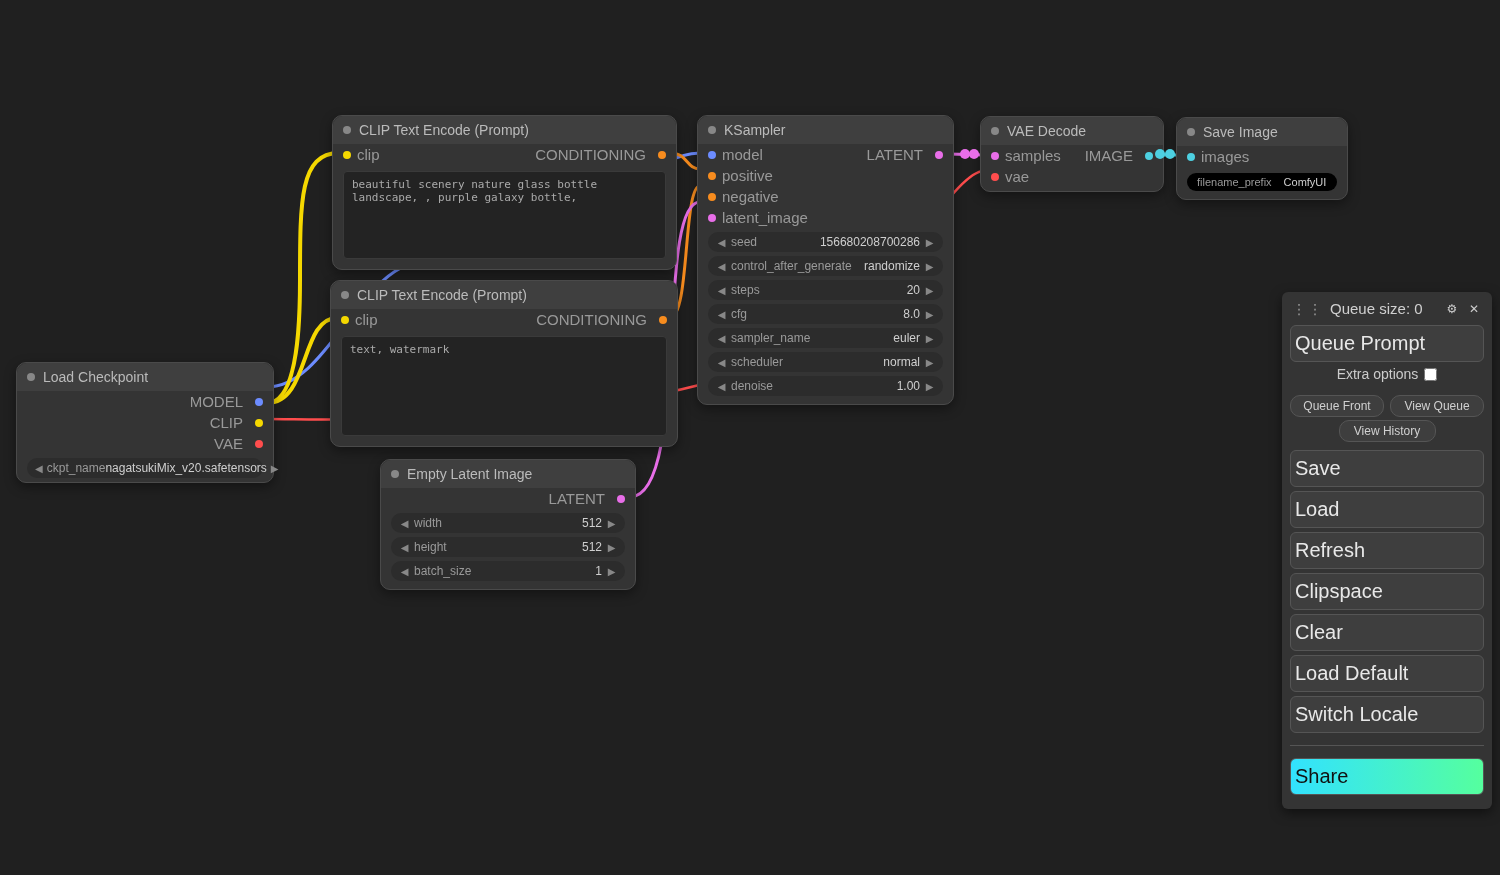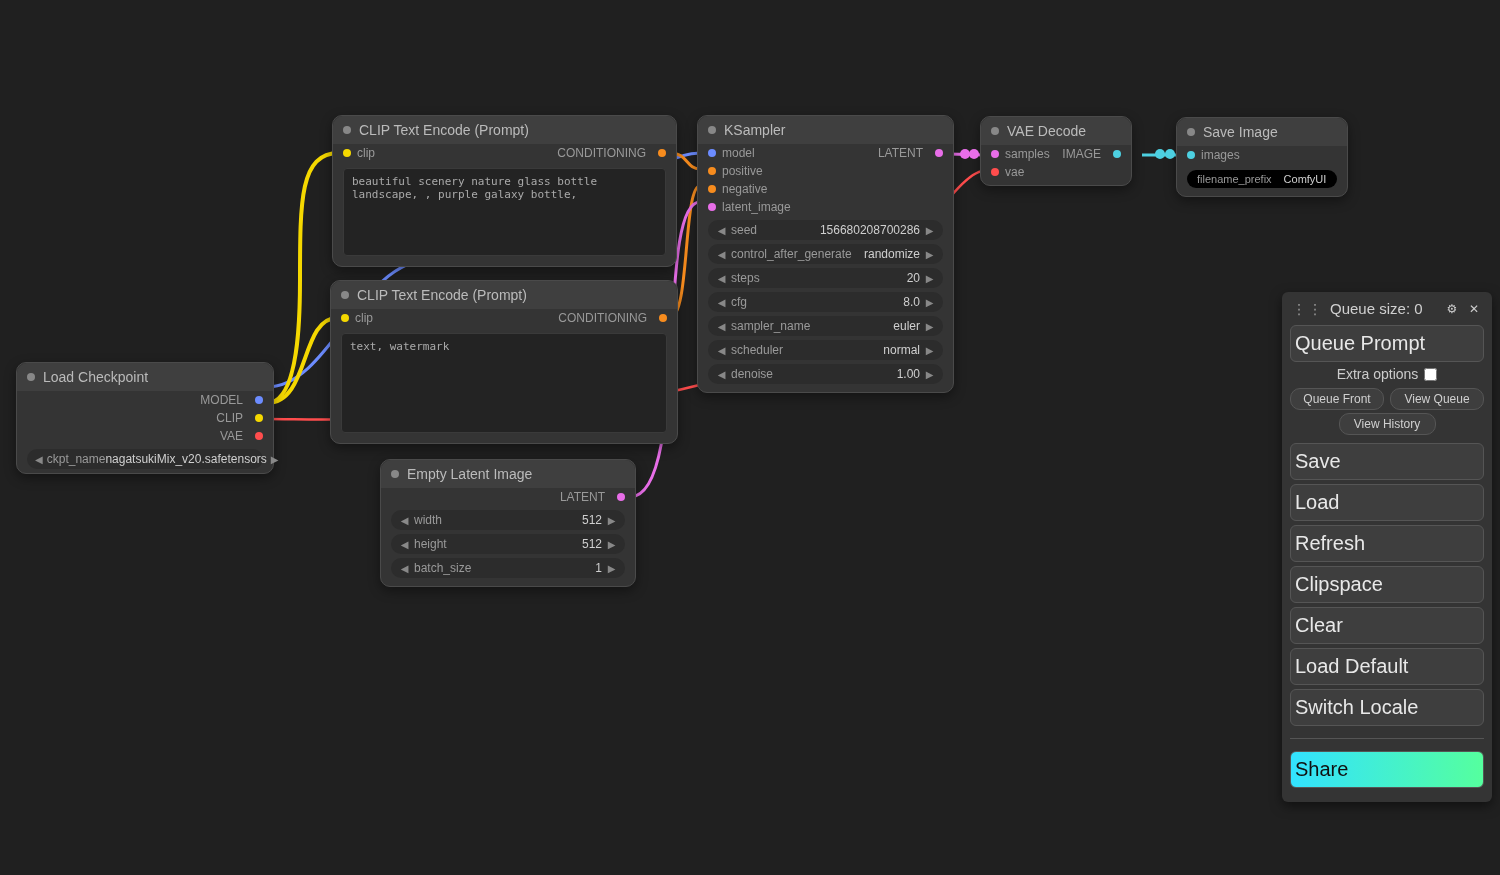--- a/index.html
+++ b/index.html
@@ -39,21 +39,21 @@
     color: #bbb;
   }
   .node-header .dot {
     width: 8px; height: 8px; border-radius: 50%; background: #888;
   }
   .ports-row {
     display: flex;
     justify-content: space-between;
     align-items: flex-end;
     padding: 2px 10px;
-    font-size: 12px;
+    font-size: 15px;
     color: #999;
     min-height: 18px;
   }
   .port {
     display: flex;
     align-items: center;
     gap: 6px;
   }
   .port.right { justify-content: flex-end; gap: 12px; }
   .portdot {
@@ -155,20 +155,21 @@
   .btn-row { display: flex; gap: 6px; margin: 2px 0; }
   .btn-sm {
     flex:1;
     background: #3e3e3e;
     border: 1px solid #555;
     border-radius: 10px;
     text-align: center;
     font-size: 12px;
     padding: 3px 4px;
     cursor: pointer;
+    margin-top: 7px;
   }
   .btn-sm.single { display:block; width: 50%; margin: 3px auto 8px; }
   .panel hr {
     border: none;
     border-top: 1px solid #555;
     margin: 12px 0;
   }
   .btn-share {
     background: linear-gradient(90deg,#32e2ff,#55ff9e);
     color: #111;
@@ -403,21 +404,21 @@
       <div class="widget">
         <span class="arrow">◀</span>
         <span class="wlabel">denoise</span>
         <span class="wval">1.00</span>
         <span class="arrow">▶</span>
       </div>
     </div>
   <div style="height:4px"></div>
 </div>
 
-<div class="node" style="left:980px;top:116px;width:152px">
+<div class="node" style="left:980px;top:116px;width:184px">
   <div class="node-header">
     <span class="dot"></span>
     <span>VAE Decode</span>
   </div>
   <div class="ports-row">
     <span class="port">
         <span class="portdot pd-pink"></span>
         <span>samples</span>
       </span>
     <span class="port right">

